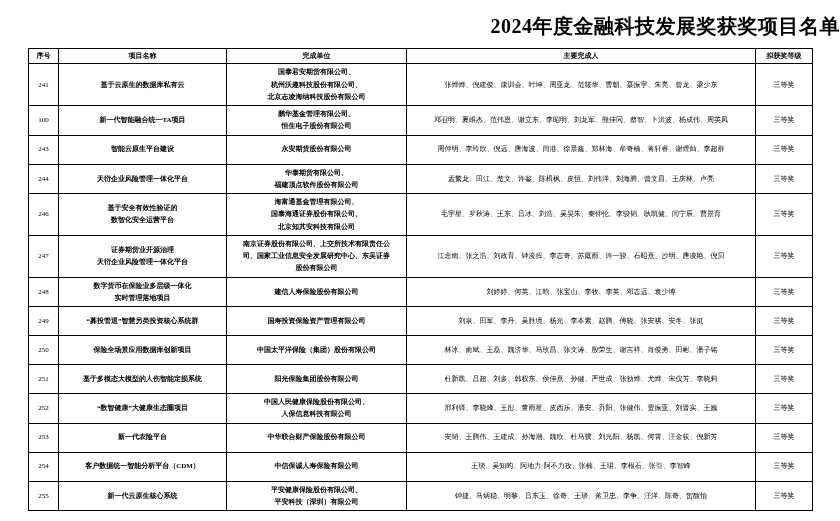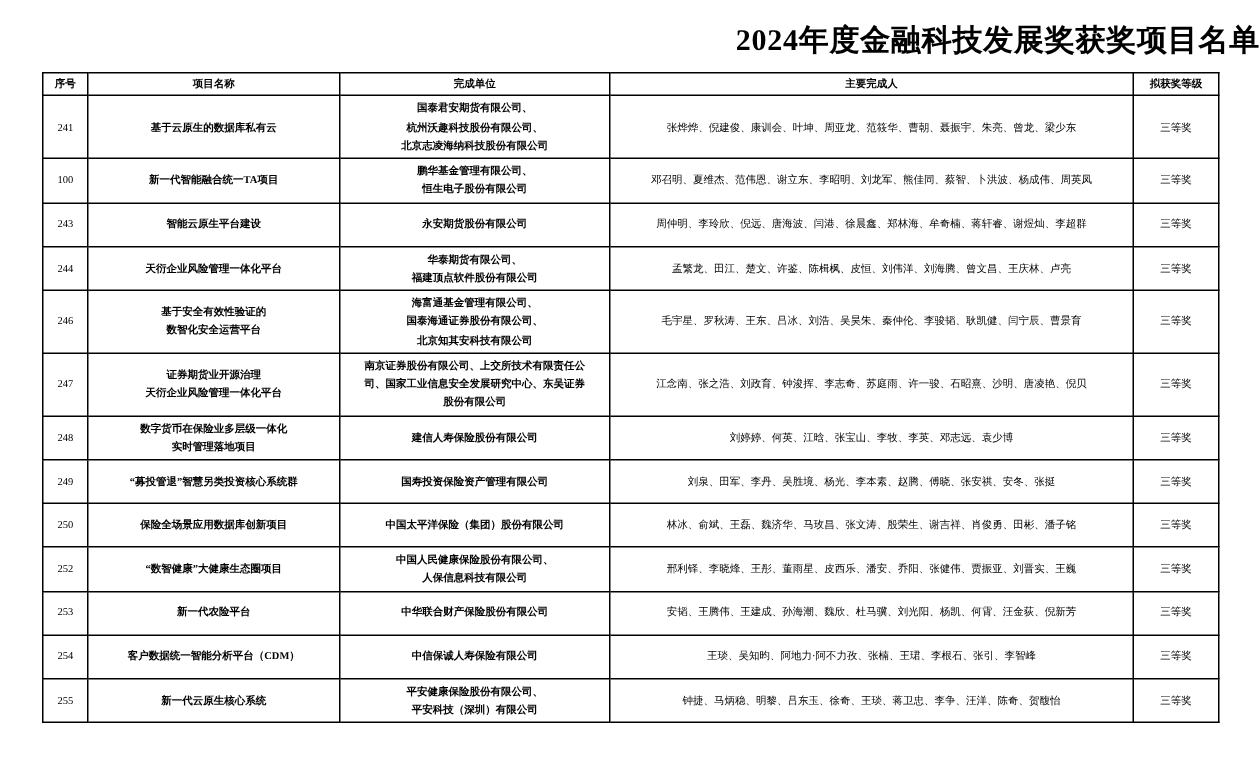--- a/index.html
+++ b/index.html
@@ -34,20 +34,21 @@
     vertical-align: middle;
     padding: 2px 2px;
     line-height: 1.75;
     overflow: hidden;
     word-break: break-all;
   }
   .awards th {
     font-weight: bold;
     height: 12px;
     padding: 1px 1px;
+    font-family: Liberation Mono, monospace;
   }
   .awards td {
     height: 24px;
   }
   .cell-org, .cell-project {
     white-space: pre-line;
     font-weight: bold;
   }
   .cell-people {
     padding: 2px 8px;
@@ -144,20 +145,27 @@
     <td class="cell-award">三等奖</td>
   </tr>
       <tr>
     <td class="cell-no">250</td>
     <td class="cell-project">保险全场景应用数据库创新项目</td>
     <td class="cell-org">中国太平洋保险（集团）股份有限公司</td>
     <td class="cell-people">林冰、俞斌、王磊、魏济华、马玫昌、张文涛、殷荣生、谢吉祥、肖俊勇、田彬、潘子铭</td>
     <td class="cell-award">三等奖</td>
   </tr>
       <tr>
+    <td class="cell-no">251</td>
+    <td class="cell-project">基于多模态大模型的人伤智能定损系统</td>
+    <td class="cell-org">阳光保险集团股份有限公司</td>
+    <td class="cell-people">杜新凯、吕超、刘多、韩权东、侯佳熹、孙健、严世成、张勃烨、尤烨、宋仪芳、李晓莉</td>
+    <td class="cell-award">三等奖</td>
+  </tr>
+      <tr>
     <td class="cell-no">252</td>
     <td class="cell-project">“数智健康”大健康生态圈项目</td>
     <td class="cell-org">中国人民健康保险股份有限公司、
 人保信息科技有限公司</td>
     <td class="cell-people">邢利铎、李晓烽、王彤、董雨星、皮西乐、潘安、乔阳、张健伟、贾振亚、刘晋实、王巍</td>
     <td class="cell-award">三等奖</td>
   </tr>
       <tr>
     <td class="cell-no">253</td>
     <td class="cell-project">新一代农险平台</td>

